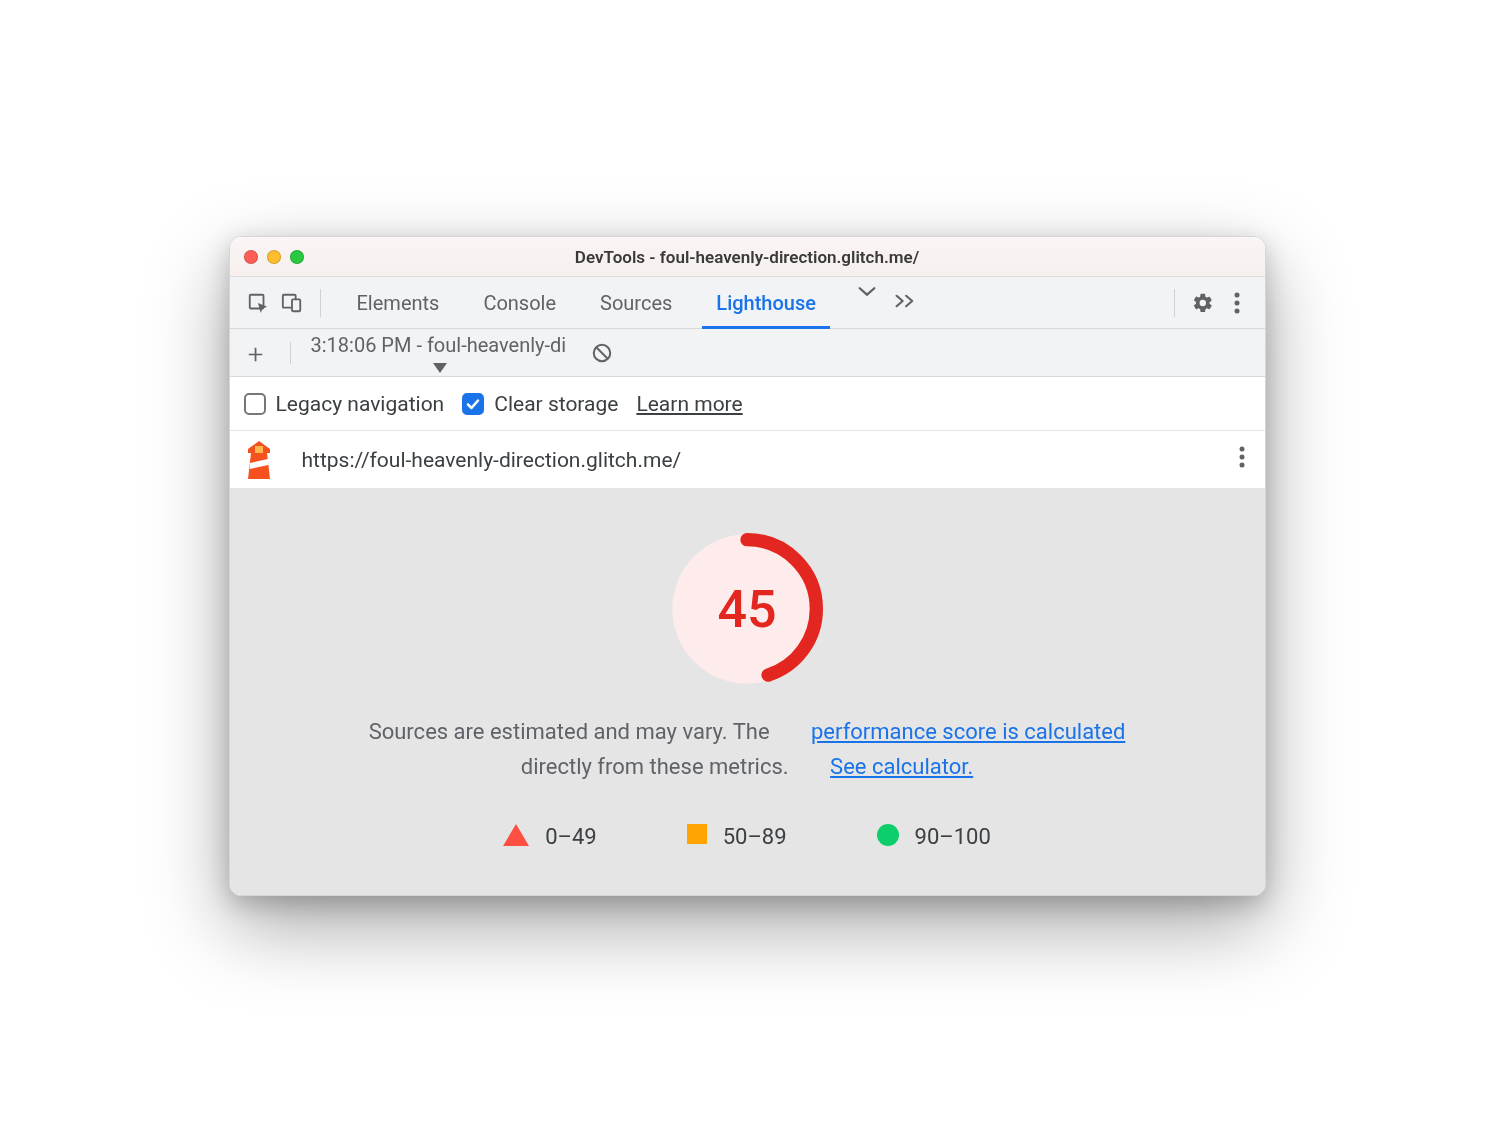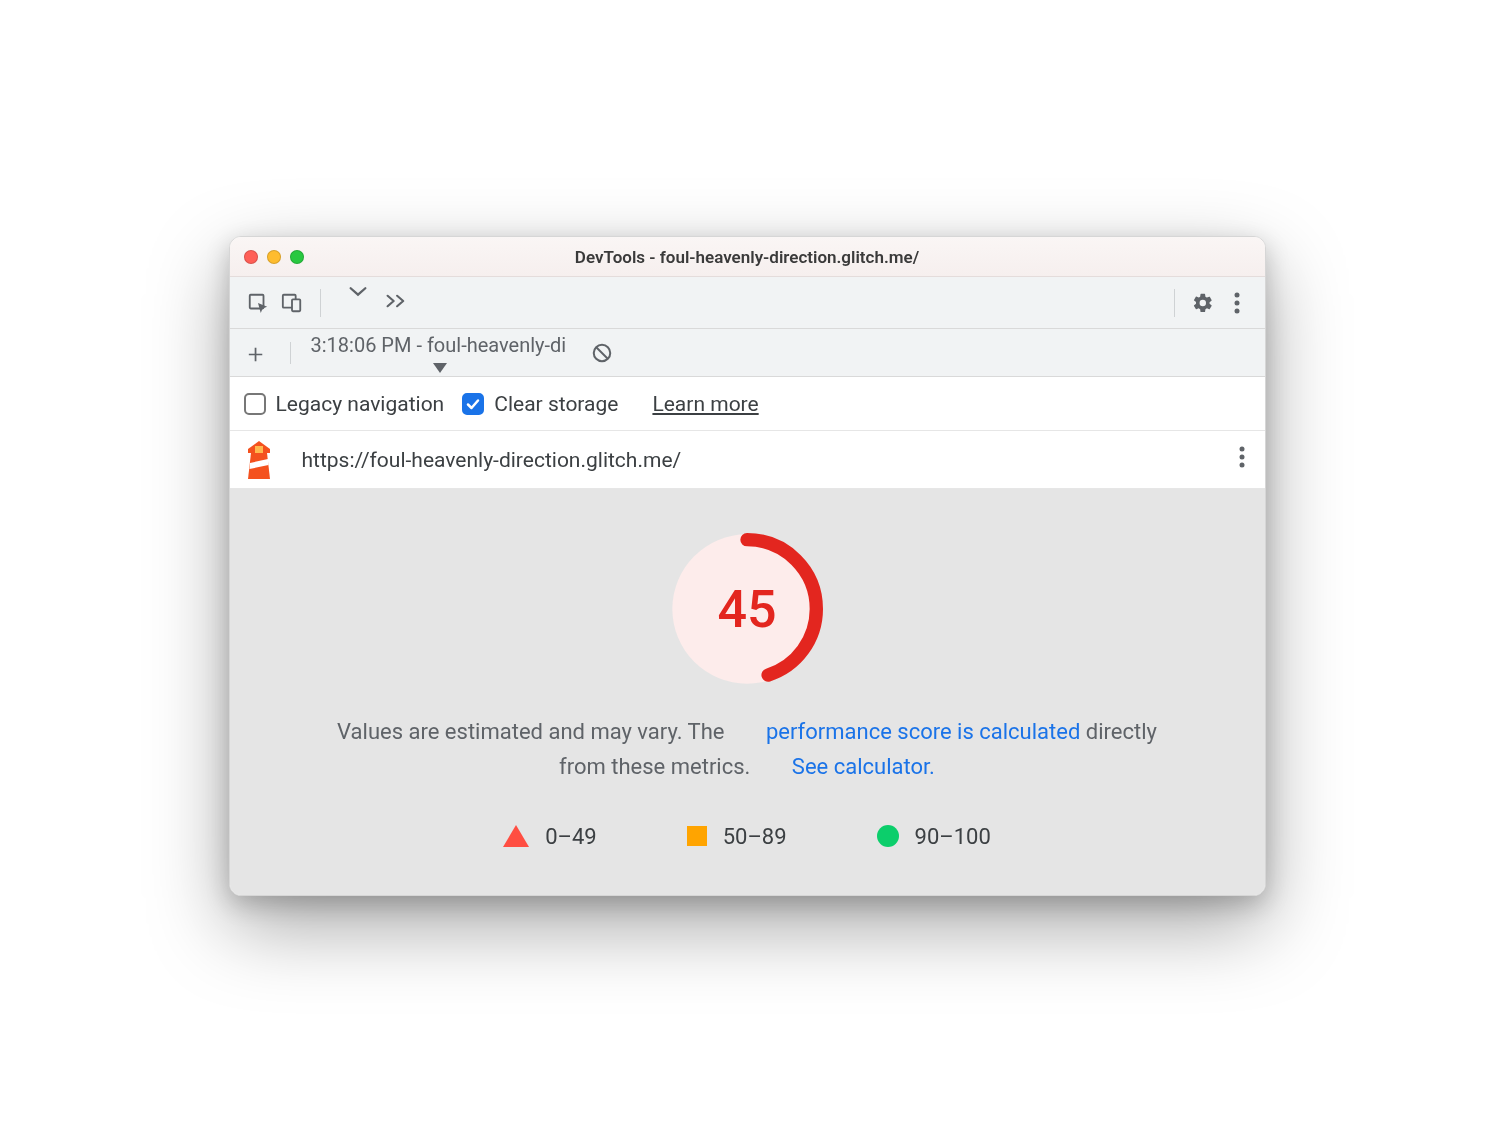--- a/index.html
+++ b/index.html
@@ -130,21 +130,21 @@
     border: 2px solid #777;
     border-radius: 5px;
     display: inline-flex; align-items: center; justify-content: center;
     margin-right: 10px;
     cursor: pointer;
     background: #fff;
   }
   .chk.checked { background: #1a73e8; border-color: #1a73e8; color: #fff; }
   .opt { display: flex; align-items: center; cursor: pointer; }
   .throttle { display: flex; align-items: center; gap: 14px; margin-left: 4px; color: #5f6368; cursor: pointer; }
-  .learn-more { text-decoration: underline; color: #3c4043; cursor: pointer; margin-left: 16px; }
+  .learn-more { text-decoration: underline; color: #3c4043; cursor: pointer; }
 
   
   .url-row {
     display: flex; align-items: center;
     height: 58px;
     padding: 0 14px;
     gap: 28px;
     font-size: 21px;
     border-bottom: 1px solid #e6e6e6;
     color: #3c4043;
@@ -171,29 +171,29 @@
     font-size: 38px; font-weight: 500; color: #212121;
   }
   .disclaimer {
     margin-top: 26px;
     font-size: 22px;
     color: #5f6368;
     text-align: center;
     max-width: 820px;
     line-height: 1.55;
   }
-  .disclaimer a { color: #1a73e8; cursor: pointer; margin-left: 36px; }
+  .disclaimer a { color: #1a73e8; text-decoration: underline; cursor: pointer; margin-left: 36px; }
 
   
   .legend {
     margin-top: 40px;
     display: flex; gap: 90px; align-items: center;
     font-size: 22px; color: #3c4043;
   }
-  .lg-item { display: flex; align-items: center; gap: 16px; }
+  .lg-item { display: flex; align-items: flex-start; gap: 16px; }
   .shape-tri {
     width: 0; height: 0;
     border-left: 13px solid transparent;
     border-right: 13px solid transparent;
     border-bottom: 22px solid #ff4e42;
   }
   .shape-sq { width: 20px; height: 20px; background: #ffa400; }
   .shape-ci { width: 22px; height: 22px; border-radius: 50%; background: #0cce6b; }
 </style>
 </head>
@@ -217,20 +217,26 @@
         <path d="M12 12 L22 16 L17 18 L15 23 Z" fill="#5f6368" stroke="none"></path>
       </svg>
     </span>
     <span class="icon-btn">
       <svg width="22" height="22" viewBox="0 0 24 24" fill="none" stroke="#5f6368" stroke-width="2">
         <rect x="2" y="3" width="14" height="14" rx="1"></rect>
         <rect x="12" y="8" width="9" height="13" rx="1" fill="#f1f3f4"></rect>
       </svg>
     </span>
     <div class="vsep"></div>
+    <div class="tabs">
+      <div class="tab">Elements</div>
+      <div class="tab">Console</div>
+      <div class="tab">Sources</div>
+      <div class="tab active">Lighthouse</div>
+    </div>
     <span class="tabs-more">
       <svg width="22" height="14" viewBox="0 0 24 14" fill="none" stroke="#5f6368" stroke-width="2.5" stroke-linecap="round">
         <path d="M4 4 L12 11 L20 4"></path>
         <path d="M4 0 L12 7 L20 0" opacity="0"></path>
       </svg>
       <svg width="22" height="14" viewBox="0 0 24 14" fill="none" stroke="#5f6368" stroke-width="2.5" stroke-linecap="round" style="margin-left:-28px;">
         <path d="M2 10 L10 3 M14 3 L22 10" opacity="0"></path>
         <path d="M3 3 L11 10 L3 10" opacity="0"></path>
         <path d="M2 11 L10 4 L18 11" opacity="0"></path>
         <path d="M13 11 L21 4" opacity="0"></path>
@@ -312,21 +318,21 @@
 
   <div class="gauge-area">
     <div class="gauge-wrap">
       <svg viewBox="0 0 120 120">
         <circle cx="60" cy="60" r="56" fill="#fdeceb"></circle>
         <circle cx="60" cy="60" r="52" fill="none" stroke="#e3261f" stroke-width="10" stroke-linecap="round" stroke-dasharray="326.7" stroke-dashoffset="179.7" transform="rotate(-90 60 60)"></circle>
       </svg>
       <div class="gauge-score">45</div>
     </div>
     <p class="disclaimer">
-      <span>Values are estimated and may vary. The </span><a>performance score is calculated</a><span> directly from these metrics. </span><a>See calculator.</a>
+      <span>Sources are estimated and may vary. The </span><a>performance score is calculated</a><span> directly from these metrics. </span><a>See calculator.</a>
     </p>
 
     <div class="legend">
       <div class="lg-item">
         <span class="shape-tri"></span>
         <span>0–49</span>
       </div>
       <div class="lg-item">
         <span class="shape-sq"></span>
         <span>50–89</span>

